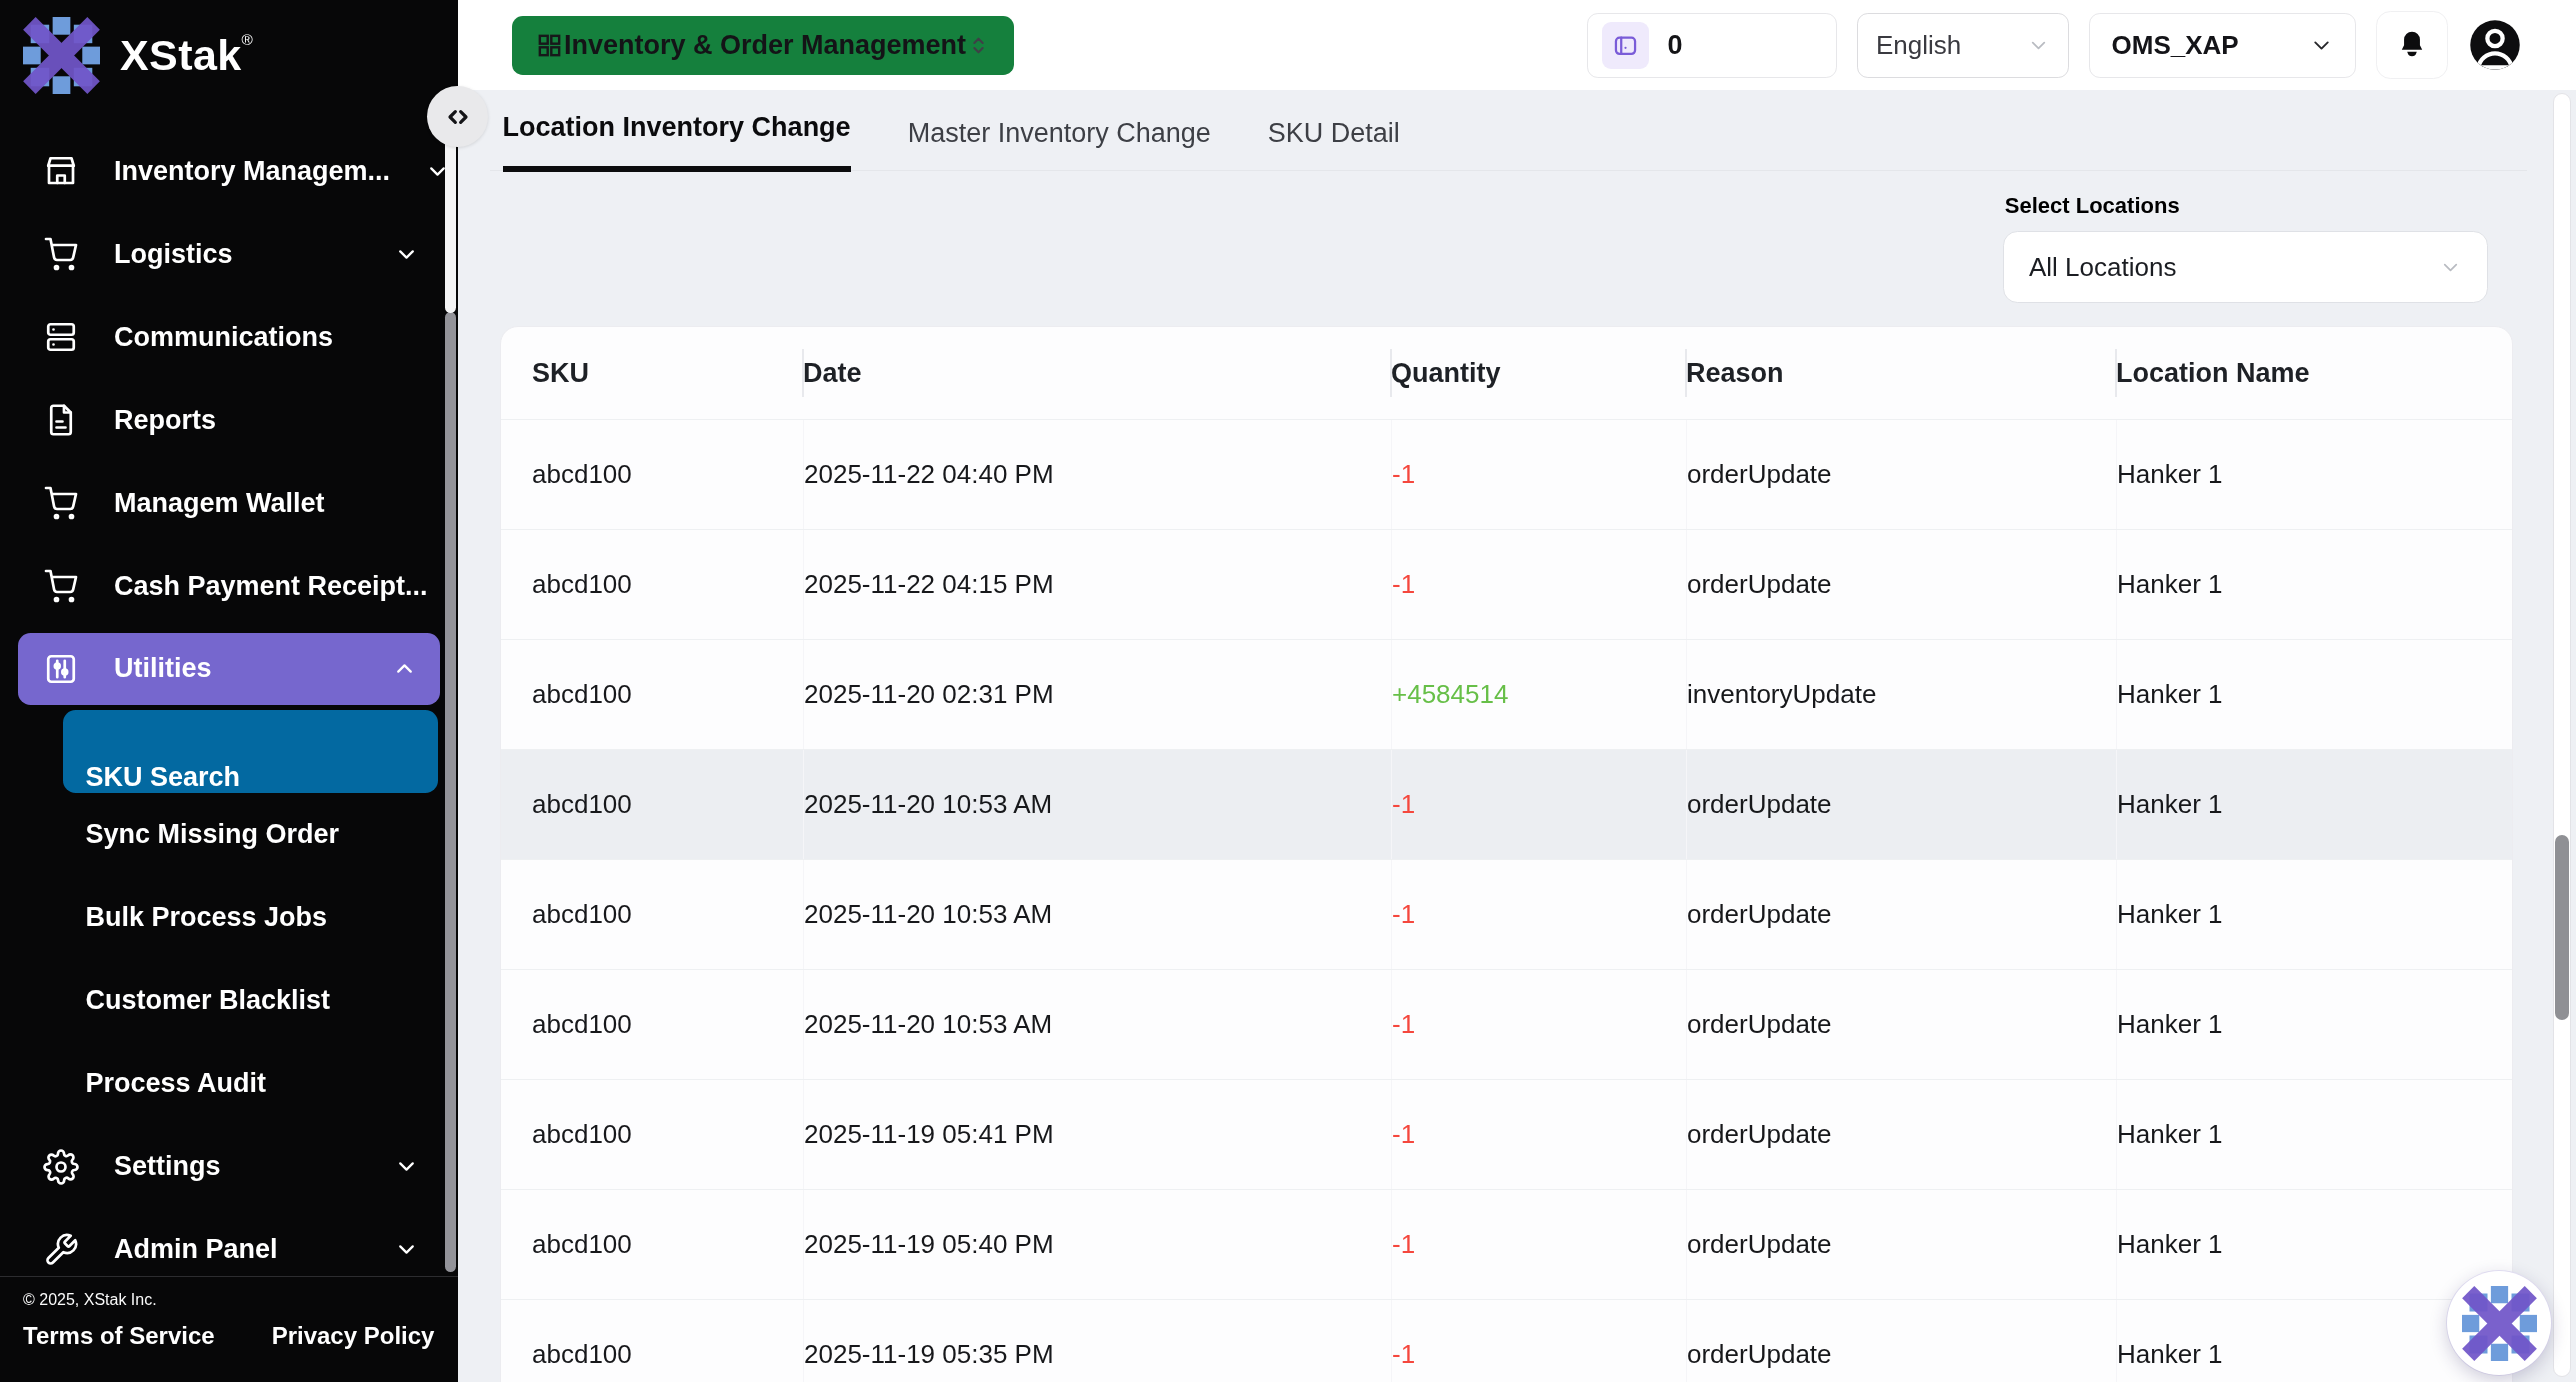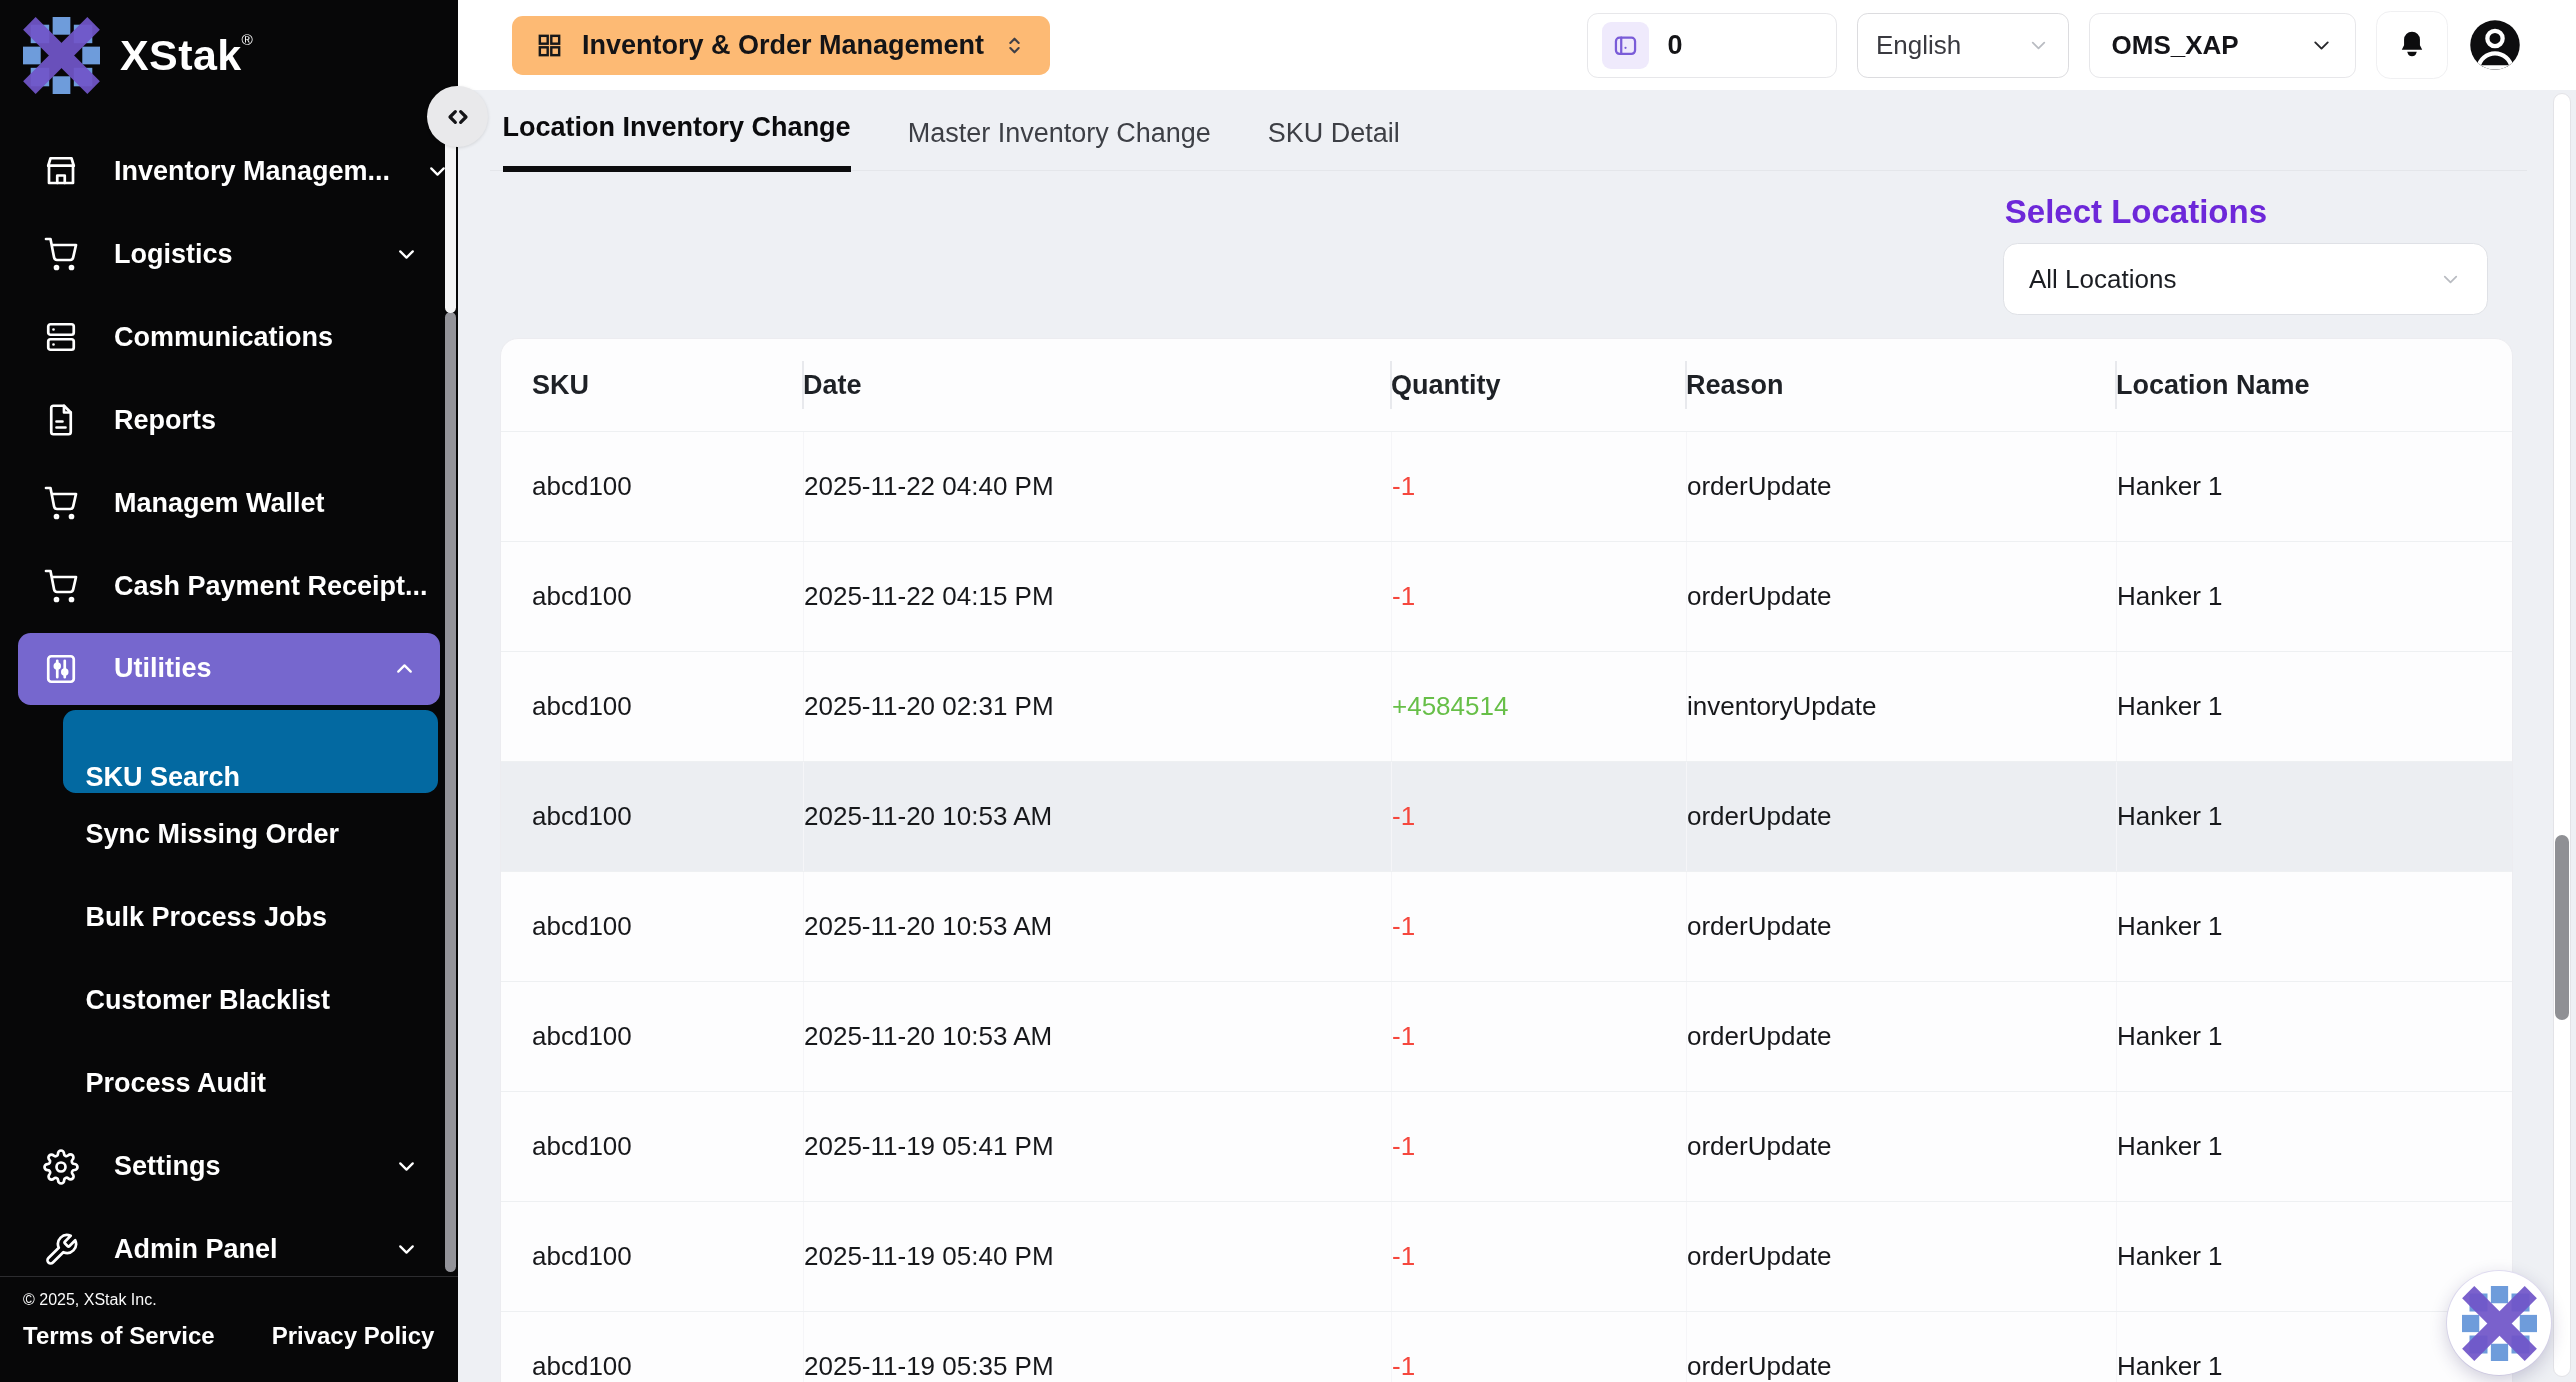--- a/index.html
+++ b/index.html
@@ -54,21 +54,21 @@
   .sb-links { display:flex; gap:57px; margin-top:12.6px; }
   .sb-link { font-size:24px; font-weight:bold; color:#fff; cursor:pointer; }
 
   
   .main { position:absolute; left:458px; top:0; width:2118px; height:1382px; }
   .topbar {
     height:90px; background:#fff; display:flex; align-items:center;
     padding:0 54px; justify-content:space-between;
   }
   .app-switcher {
-    display:flex; align-items:center; gap:18px; background:#fdba74;
+    display:flex; align-items:center; background:#15803d;
     border-radius:10.8px; height:59px; padding:0 23px; cursor:pointer;
   }
   .app-switcher svg.grid { width:29px; height:29px; stroke:#17181a; fill:none; stroke-width:2; }
   .app-switcher .as-label { font-size:27px; font-weight:600; color:#141417; }
   .app-switcher svg.caret2 { width:25px; height:25px; stroke:#3f3f46; fill:none; stroke-width:2; stroke-linecap:round; stroke-linejoin:round; }
 
   .top-controls { display:flex; align-items:center; gap:20px; }
   .ctl-box { background:#fff; border:1.8px solid #e7e7ea; border-radius:10.8px; height:65px; display:flex; align-items:center; cursor:pointer; }
   .wallet-box { width:250px; padding:0 14.4px; gap:18px; }
   .wallet-iconbg { width:47px; height:47px; border-radius:9px; background:#efeafc; display:flex; align-items:center; justify-content:center; }
@@ -97,21 +97,21 @@
   .tabbar {
     height:81px; margin:0 49px 0 32px; border-bottom:1.8px solid #e4e6ea;
     display:flex; align-items:flex-end; padding-left:12.6px; gap:57px;
   }
   .tab { font-size:27px; color:#3d3f45; padding-bottom:23px; margin-bottom:-1.8px; cursor:pointer; white-space:nowrap; }
   .tab.active { color:#0b0b0d; font-weight:600; border-bottom:6.3px solid #0c0c0e; }
 
   
   .filter-area { display:flex; justify-content:flex-end; padding-right:88px; margin-top:21.5px; }
   .filter-col { width:485px; display:flex; flex-direction:column; }
-  .filter-label { font-size:33px; font-weight:bold; color:#6d28d9; margin:0 0 12.6px 1.8px; }
+  .filter-label { font-size:22px; font-weight:bold; color:#000000; margin:0 0 12.6px 1.8px; }
   .filter-select {
     height:72px; background:#fff; border:1.8px solid #dfe1e6; border-radius:14.4px;
     display:flex; align-items:center; justify-content:space-between; padding:0 25px; cursor:pointer;
   }
   .filter-value { font-size:26px; color:#1b1d22; }
 
   
   .card {
     margin:23px 63px 0 42px; background:#fdfdfe; border:0.9px solid #ececf0;
     border-radius:18px 18px 0 0; height:1113px; overflow:hidden;

